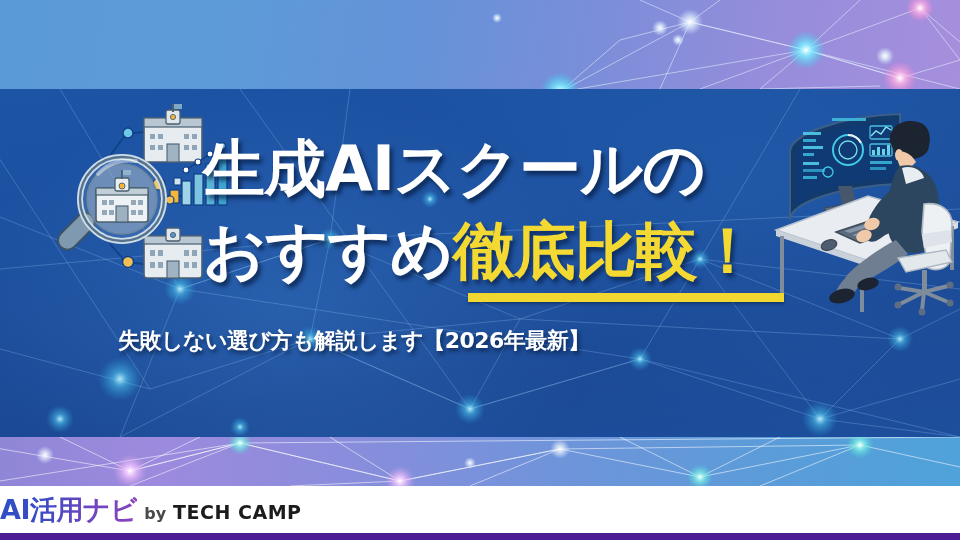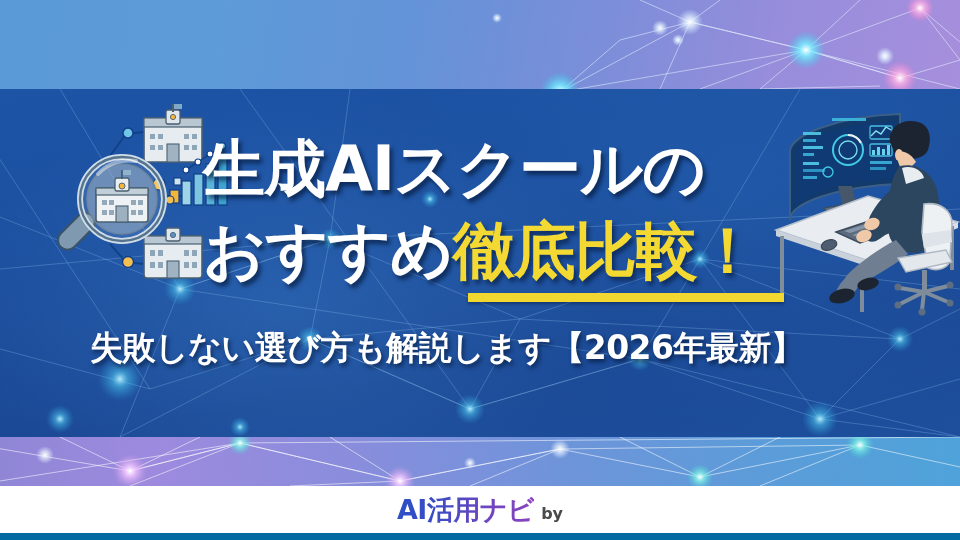--- a/index.html
+++ b/index.html
@@ -7,21 +7,21 @@
   html,body { width:960px; height:540px; overflow:hidden; }
   body {
     font-family:"DejaVu Sans","Liberation Sans",sans-serif;
     background:#ffffff;
   }
 
   #banner {
     position:relative;
     width:960px; height:540px;
     overflow:hidden;
-    background:#0369a1;
+    background:#4c1d95;
   }
 
   
   .band-top {
     position:absolute; left:0; top:0; width:960px; height:89px;
     background:linear-gradient(100deg,
         #5a9ad6 0%, #5d9bd8 22%, #6393d8 42%,
         #7b8ed9 62%, #968ddb 80%, #a68fdd 100%);
     overflow:hidden;
   }
@@ -40,21 +40,21 @@
       radial-gradient(ellipse 460px 300px at 30% 62%, rgba(60,125,200,0.40) 0%, rgba(60,125,200,0) 70%),
       radial-gradient(ellipse 520px 340px at 78% 30%, rgba(42,110,190,0.32) 0%, rgba(42,110,190,0) 70%),
       linear-gradient(170deg, #1d54a6 0%, #1c4f9e 38%, #1b4894 70%, #1d4f9d 100%);
     overflow:hidden;
   }
 
   
   .footer-strip {
     position:absolute; left:0; top:486px; width:960px; height:47px;
     background:#ffffff;
-    display:flex; align-items:center; justify-content:center;
+    display:flex; align-items:center; justify-content:flex-start;
   }
 
   
   .net { position:absolute; left:0; top:0; width:100%; height:100%;
          pointer-events:none; }
 
   
   .headline {
     position:absolute; left:0; top:138px; width:960px;
     text-align:left; padding-left:203px;
@@ -79,22 +79,22 @@
   .hl-underline {
     position:absolute; left:468px; top:293px;
     width:316px; height:9px;
     background:#f2d730;
     box-shadow:0 2px 3px rgba(5,25,60,0.45);
     z-index:28;
   }
 
   .subtitle {
     position:absolute; left:0; top:326px; width:960px;
-    padding-left:90px;
-    font-size:33px; font-weight:bold; color:#ffffff;
+    padding-left:118px;
+    font-size:22px; font-weight:bold; color:#ffffff;
     letter-spacing:-0.5px; white-space:nowrap;
     text-shadow:2px 3px 4px rgba(5,25,60,0.72);
     z-index:30;
   }
 
   
   .illo-left  { position:absolute; left:48px;  top:104px; width:185px; height:185px; z-index:20; }
   .illo-right { position:absolute; left:772px; top:112px; width:190px; height:205px; z-index:20; }
 
   
@@ -451,16 +451,17 @@
       <span class="hl-white">おすすめ</span><span class="hl-yellow">徹底比較！</span>
     </span>
   </div>
 
   <div class="subtitle">失敗しない選び方も解説します【2026年最新】</div>
 
   <div class="footer-strip">
     <div class="logo">
       <span class="logo-ai">AI活用ナビ</span>
       <span class="logo-by">by</span>
+      <span class="logo-tc">TECH CAMP</span>
     </div>
   </div>
 
 </div>
 
 </body></html>

